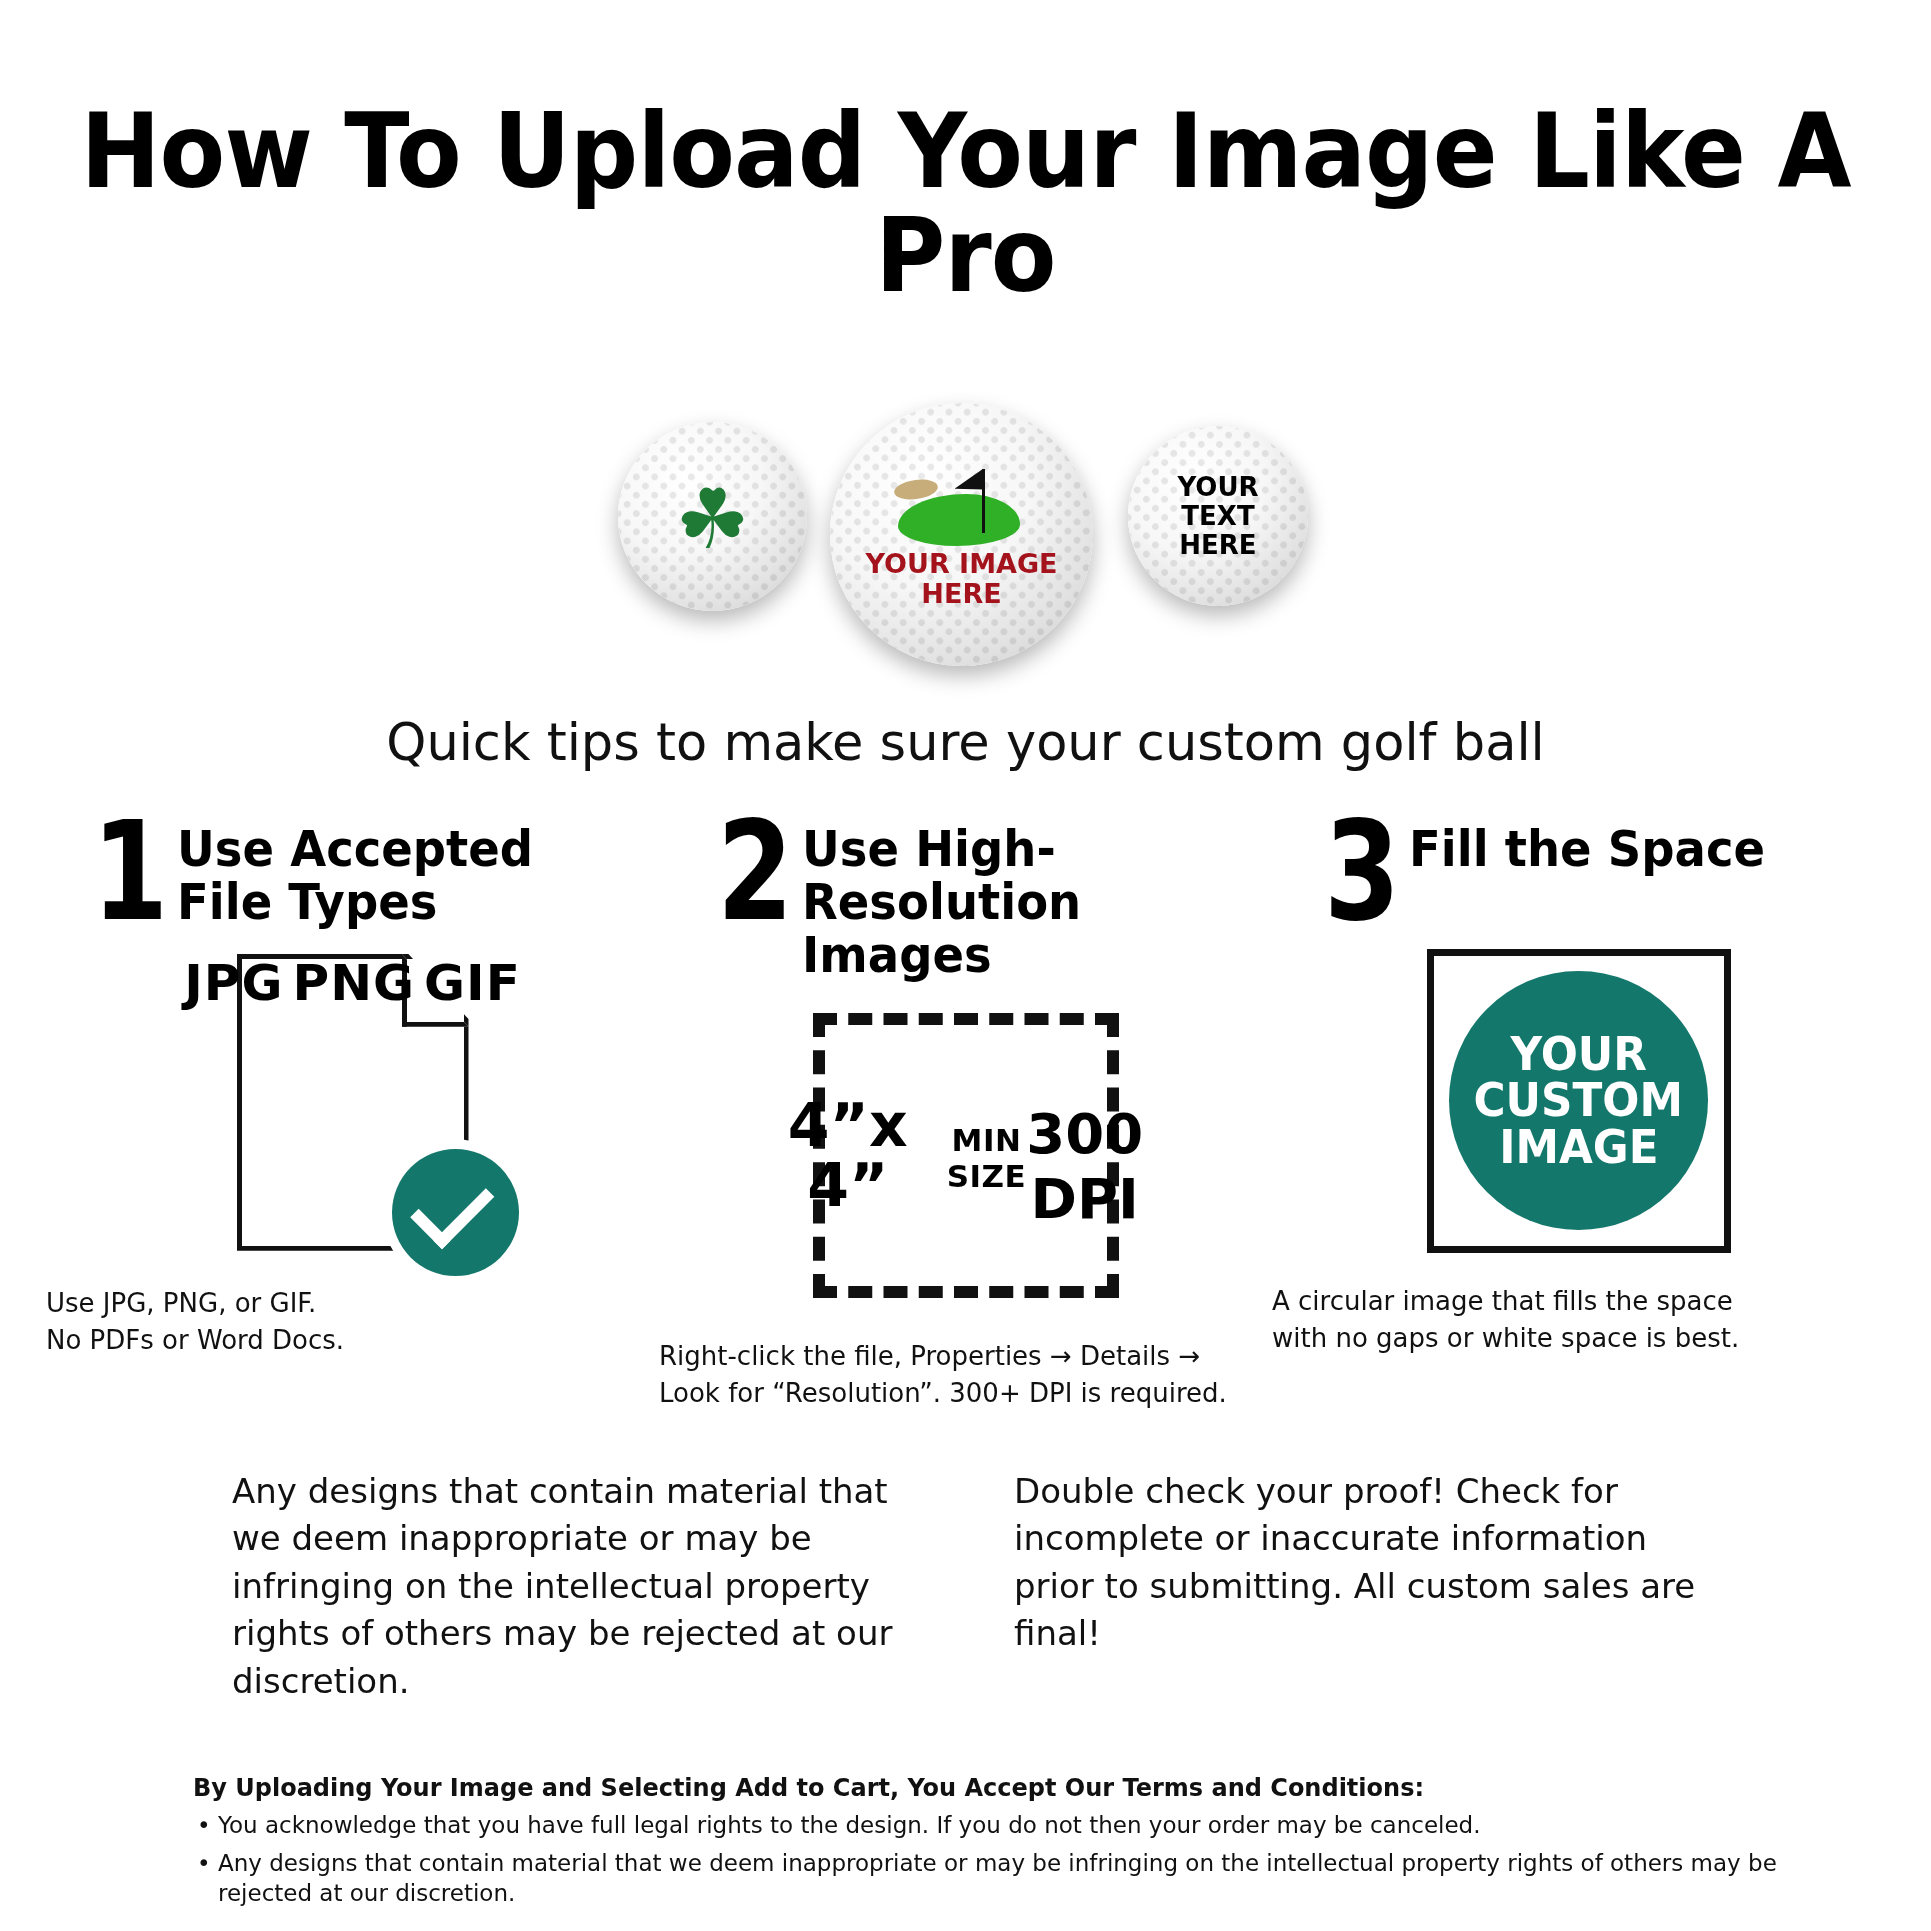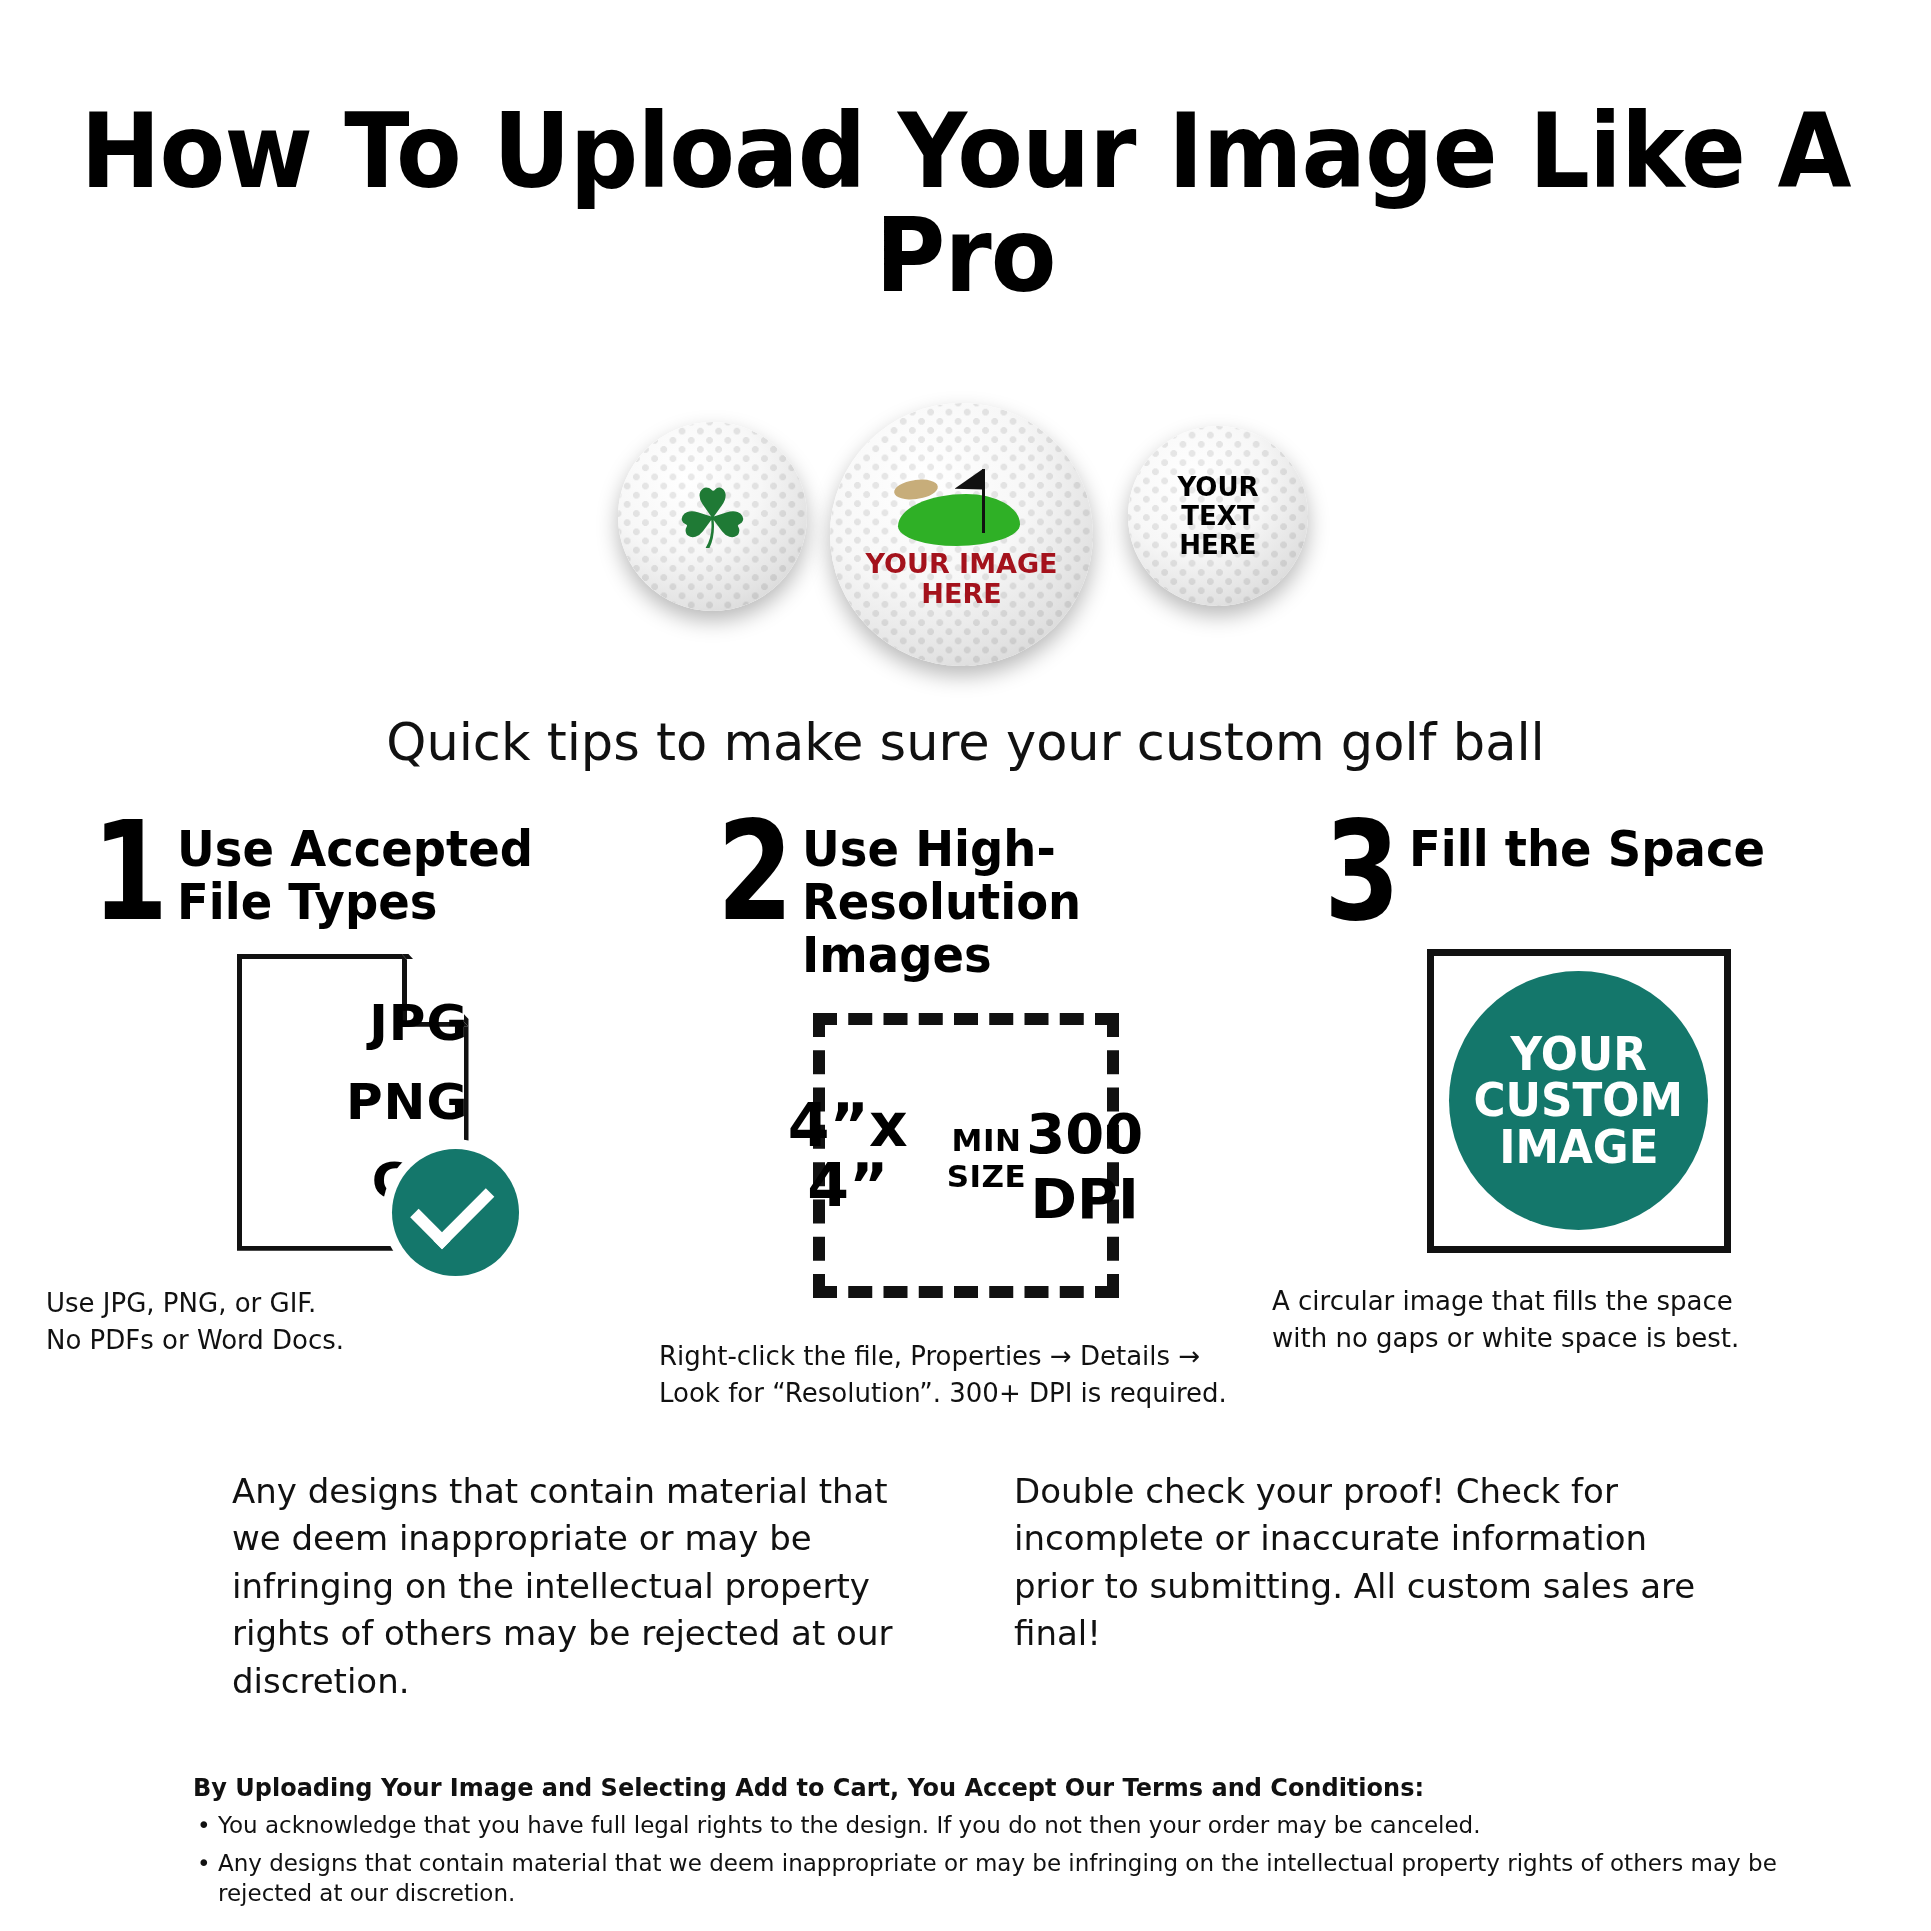--- a/index.html
+++ b/index.html
@@ -217,24 +217,24 @@
     width: 62px; height: 68px;
     border-left: 5.8px solid #111;
     border-bottom: 5.8px solid #111;
     background: #fff;
     clip-path: polygon(0 0, 100% 100%, 0 100%);
   }
   .file-types {
     position: absolute;
     inset: 0;
     display: flex;
-    flex-direction: column;
-    align-items: flex-end;
-    justify-content: center;
-    gap: 21px;
+    flex-direction: row;
+    align-items: flex-start;
+    justify-content: center;
+    gap: 9px;
     font-family: "DejaVu Sans", sans-serif;
     font-weight: bold;
     font-size: 50px;
     letter-spacing: 1px;
   }
   .check-badge {
     position: absolute;
     right: -50px; bottom: -25px;
     width: 127px; height: 127px;
     border-radius: 50%;

